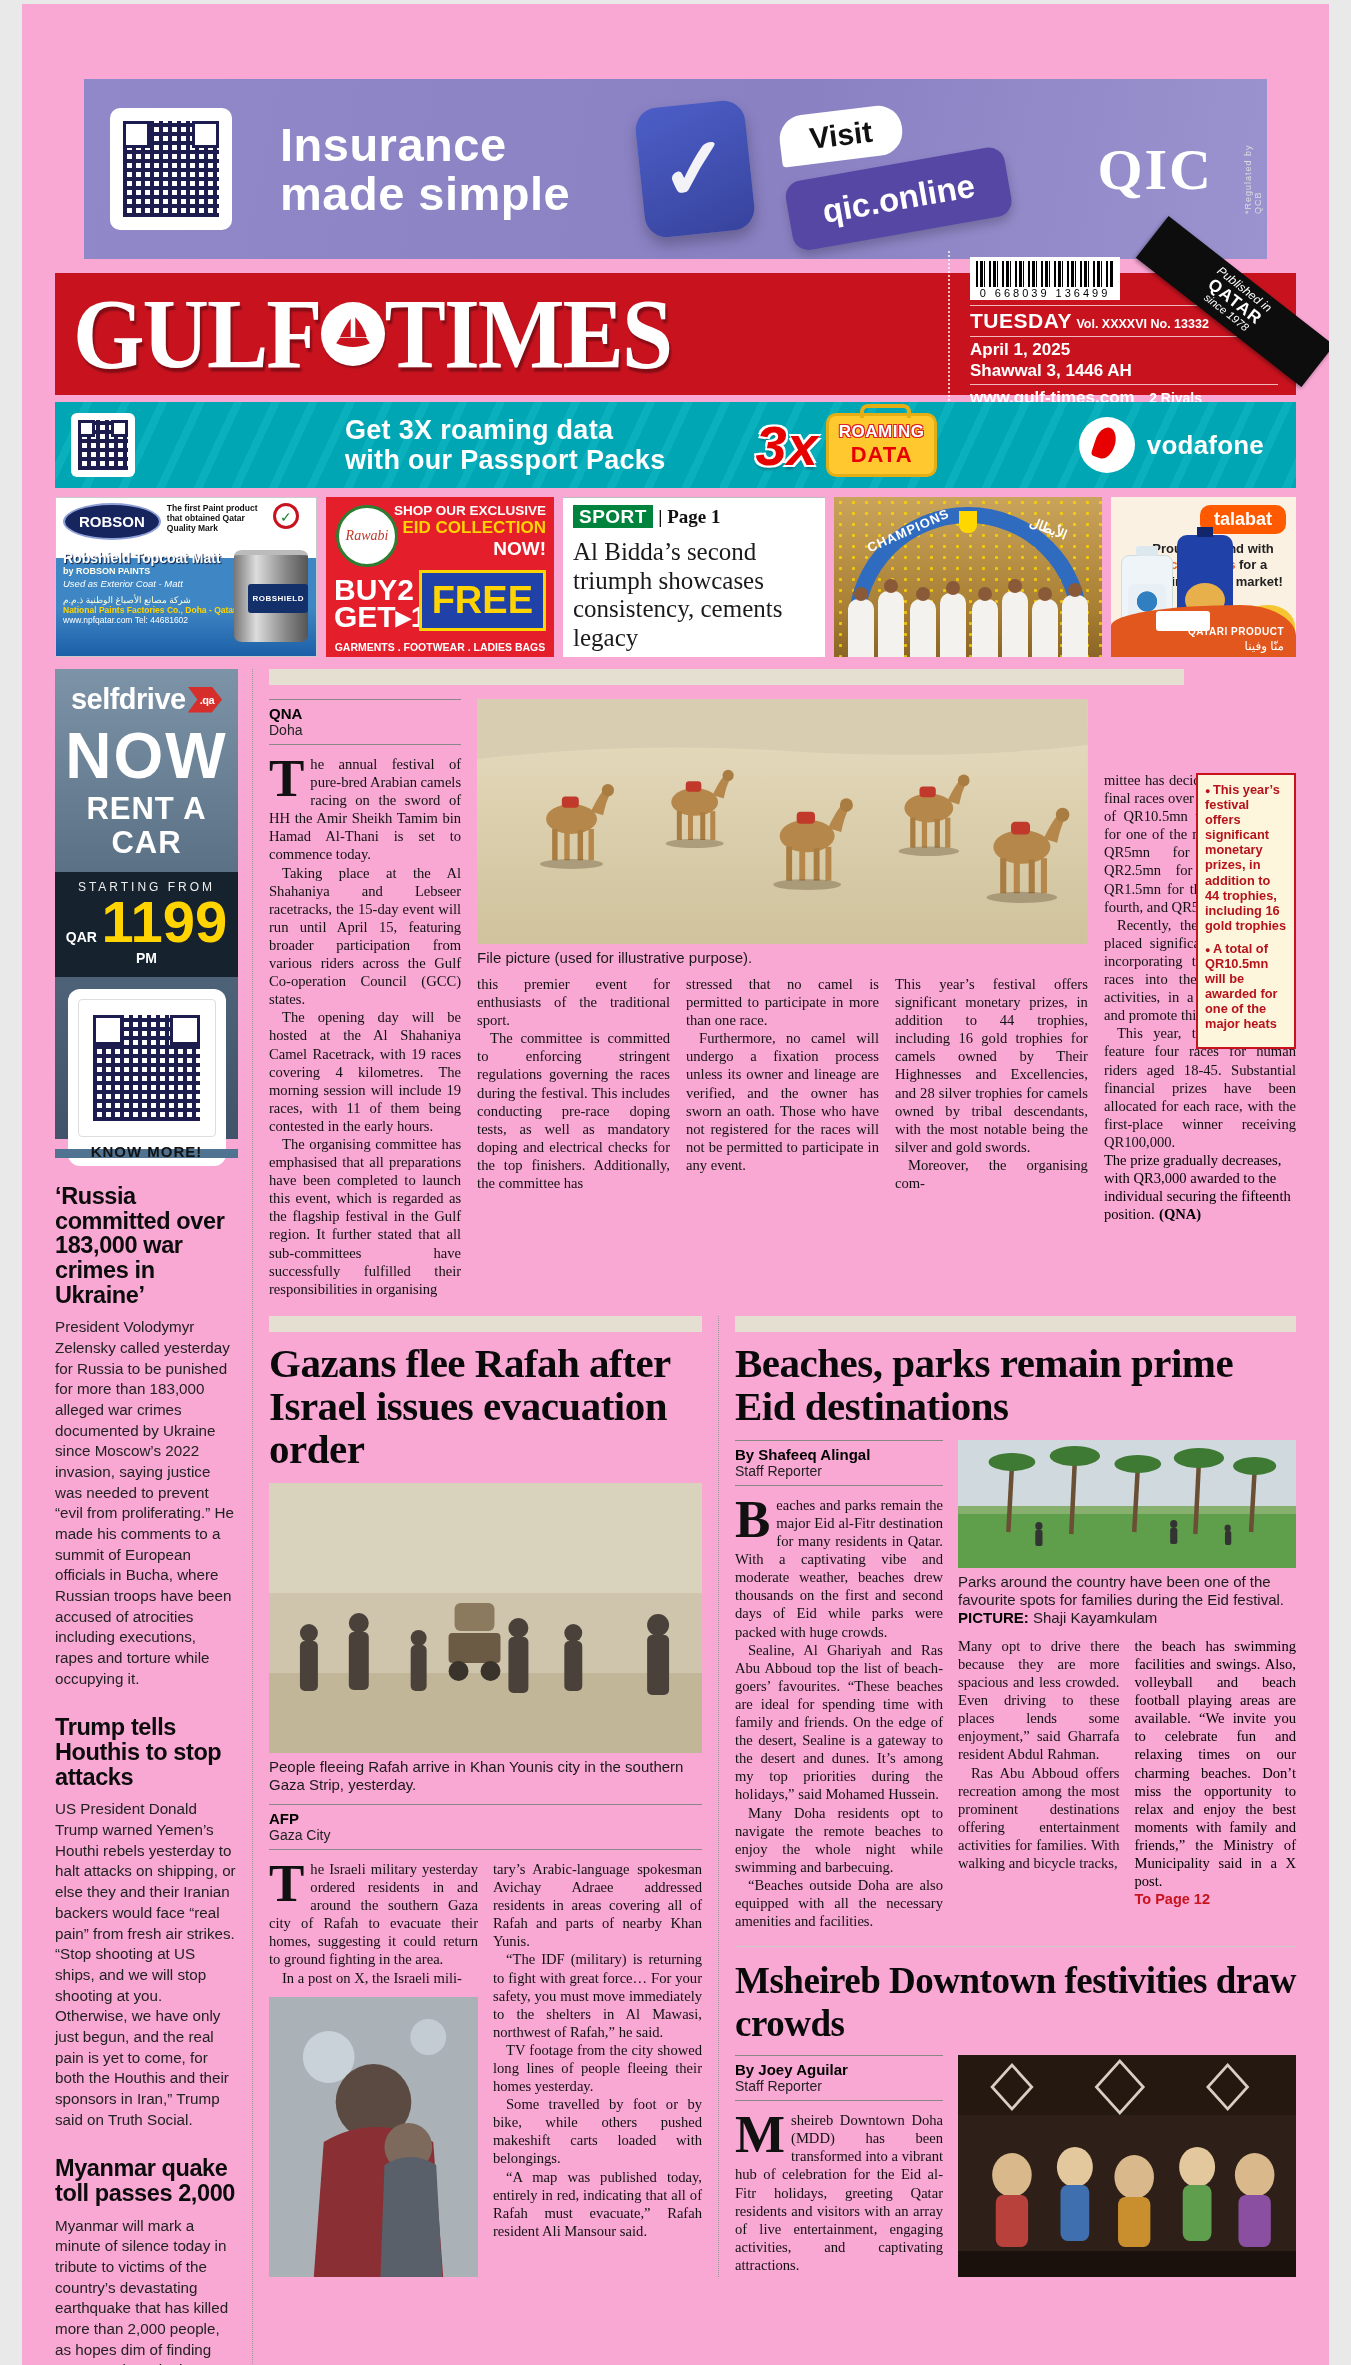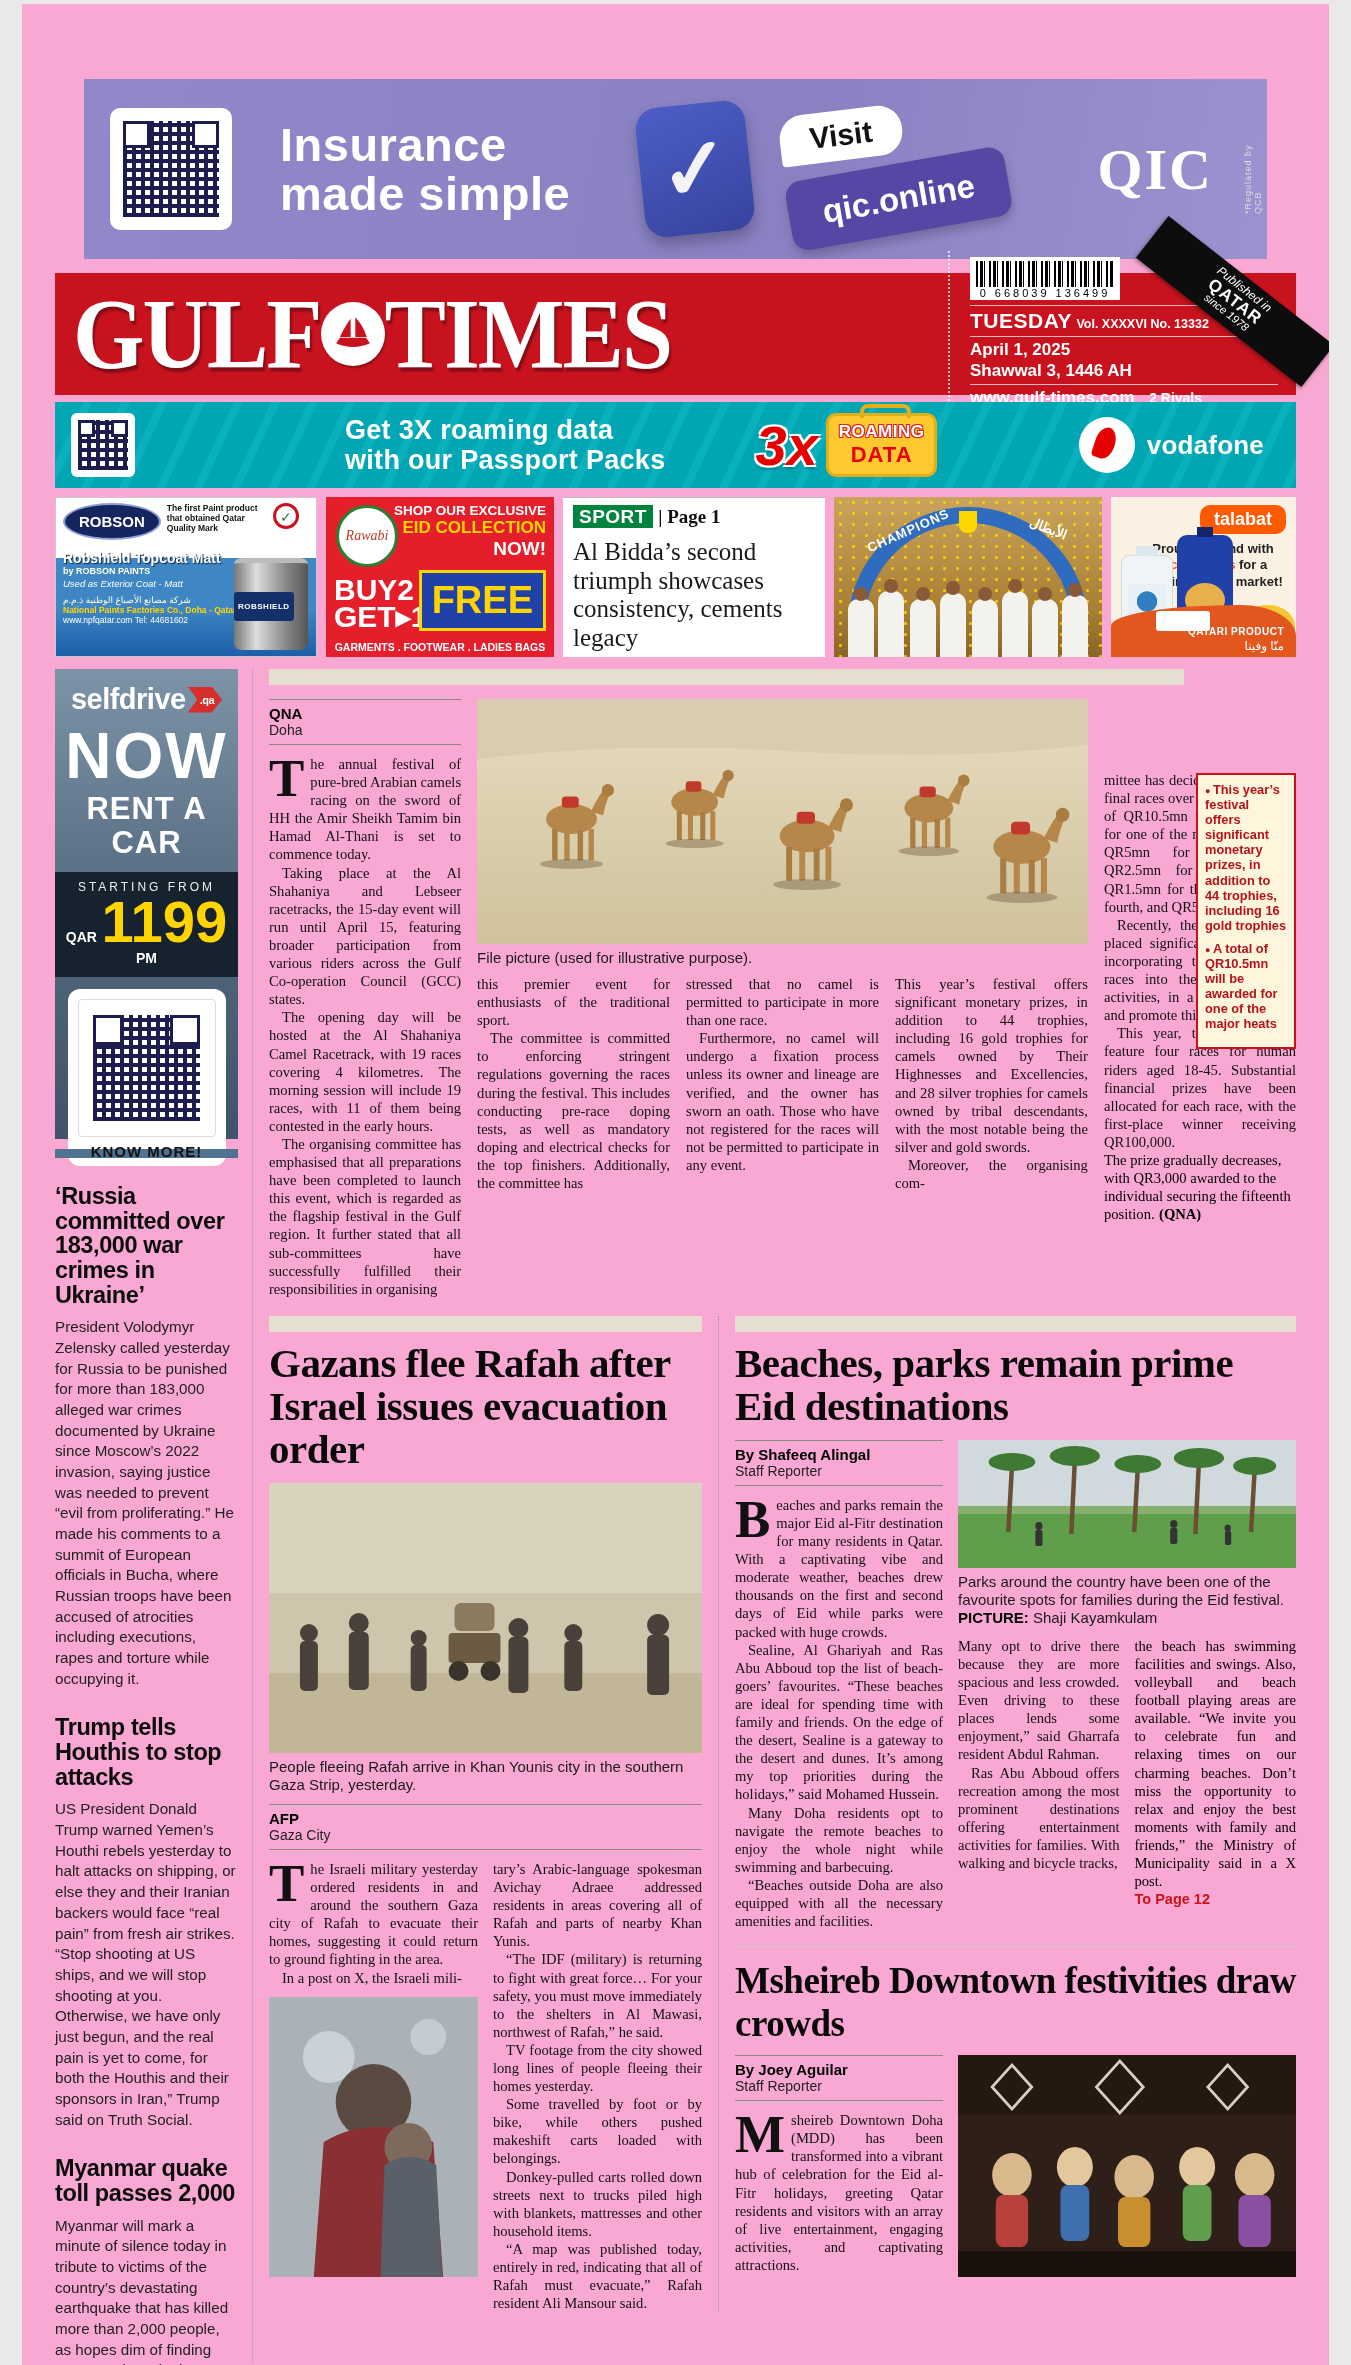--- a/index.html
+++ b/index.html
@@ -65,21 +65,21 @@
   .rob-top { display:flex; gap:6px; align-items:flex-start; }
   .rob-oval { background:#17255f; color:#fff; font-weight:bold; font-size:15px; border-radius:50%; padding:8px 14px; border:2px solid #8ea0d8; }
   .rob-tag { font-size:8.5px; color:#111; font-weight:bold; width:100px; }
   .rob-seal { width:26px; height:26px; border-radius:50%; border:3px solid #c8131f; color:#1a7a2e; font-size:14px; text-align:center; line-height:22px; background:#fff; }
   .rob-prod { color:#fff; font-weight:bold; font-size:14px; margin-top:10px; text-shadow:1px 1px 1px #124; }
   .rob-sub { color:#ffe; font-size:9px; font-weight:bold; }
   .rob-use { color:#fff; font-style:italic; font-size:9.5px; margin-top:2px; }
   .rob-ar { color:#ffd; font-size:9px; margin-top:6px; }
   .rob-foot { color:#ffd400; font-size:8.5px; font-weight:bold; }
   .rob-web { color:#fff; font-size:8.5px; }
-  .rob-can { position:absolute; right:8px; top:60px; width:74px; height:92px; background:linear-gradient(90deg,#777,#ddd 30%,#888 70%,#555); border-radius:8px/6px; border-top:5px solid #bbb; display:flex; align-items:center; justify-content:flex-start; }
+  .rob-can { position:absolute; right:8px; top:52px; width:74px; height:92px; background:linear-gradient(90deg,#777,#ddd 30%,#888 70%,#555); border-radius:8px/6px; border-top:5px solid #bbb; display:flex; align-items:center; justify-content:flex-end; }
   .rob-can span { background:#13306b; color:#fff; font-size:8px; font-weight:bold; padding:10px 4px; border-radius:3px; letter-spacing:.5px; }
   .ad-rawabi { flex:0 0 228px; background:#e41e2b; color:#fff; position:relative; padding:6px 8px; overflow:hidden; }
   .raw-circle { position:absolute; left:10px; top:8px; width:62px; height:62px; background:#fff; border-radius:50%; border:3px solid #2e7d32; color:#c0392b; font-family:"Liberation Serif",serif; font-style:italic; font-size:14px; display:flex; align-items:center; justify-content:center; }
   .raw-shop { text-align:right; font-weight:bold; font-size:13.5px; }
   .raw-eid { text-align:right; color:#ffd400; font-weight:bold; font-size:17px; }
   .raw-now { text-align:right; font-weight:bold; font-size:19px; }
   .raw-buy { position:absolute; left:8px; bottom:26px; font-size:30px; font-weight:bold; line-height:.92; }
   .raw-free { position:absolute; right:8px; bottom:26px; background:#1f41a8; color:#ffd400; font-weight:bold; font-size:38px; padding:6px 10px; border:3px solid #ffd400; }
   .raw-foot { position:absolute; left:0; right:0; bottom:4px; text-align:center; font-weight:bold; font-size:10.5px; }
   .ad-sport { flex:0 0 262px; background:#fff; border-top:1px solid #bbb; padding:8px 10px 0; }
@@ -508,21 +508,20 @@
                 <path d="M116 168 q26 -16 52 0 l6 112 h-62 Z" fill="#59606a"></path>
               </svg>
 
             </div>
             <div>
               <div class="serif">
                   <p>tary’s Arabic-language spokesman Avichay Adraee addressed residents in areas covering all of Rafah and parts of nearby Khan Yunis.</p>
                   <p>“The IDF (military) is returning to fight with great force… For your safety, you must move immediately to the shelters in Al Mawasi, northwest of Rafah,” he said.</p>
                   <p>TV footage from the city showed long lines of people fleeing their homes yesterday.</p>
                   <p>Some travelled by foot or by bike, while others pushed makeshift carts loaded with belongings.</p>
-                  <p>Donkey-pulled carts rolled down streets next to trucks piled high with blankets, mattresses and other household items.</p>
                   <p>“A map was published today, entirely in red, indicating that all of Rafah must evacuate,” Rafah resident Ali Mansour said.</p>
                 </div>
 
             </div>
           </div>
         </section>
 
         <div class="rstack">
 
           <section>

